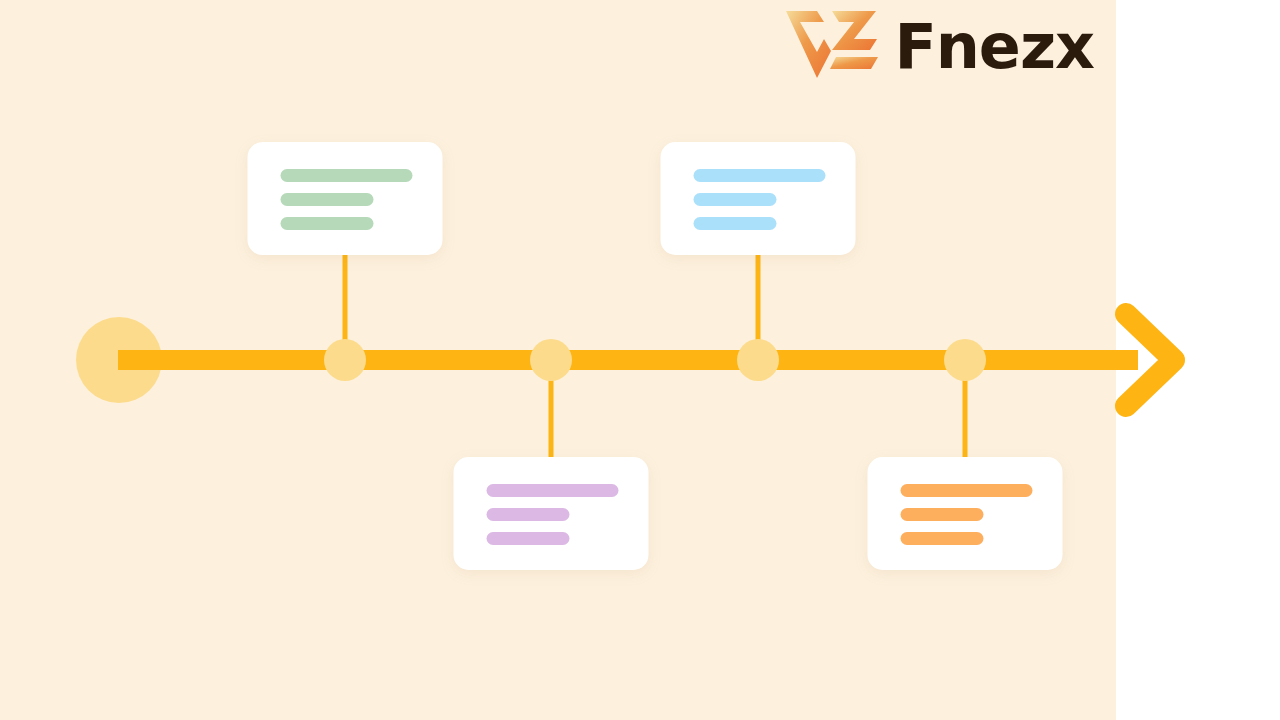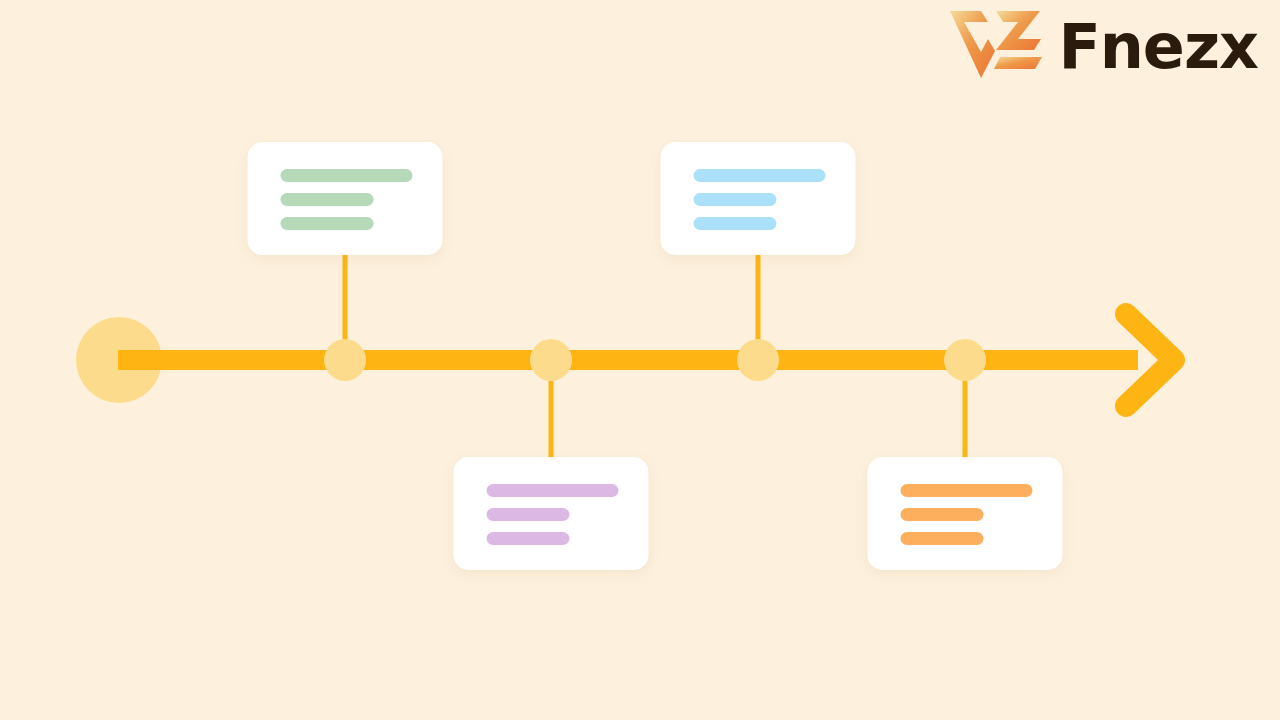--- a/index.html
+++ b/index.html
@@ -7,21 +7,21 @@
     padding: 0;
   }
   body {
     width: 1280px;
     height: 720px;
     overflow: hidden;
     font-family: "Liberation Sans", sans-serif;
   }
   #canvas {
     position: relative;
-    width: 1280px;
+    width: 1116px;
     height: 720px;
     background: #FDF1DE;
   }
 
   
   #brand {
     position: absolute;
     top: 8px;
     right: 22px;
     display: flex;

